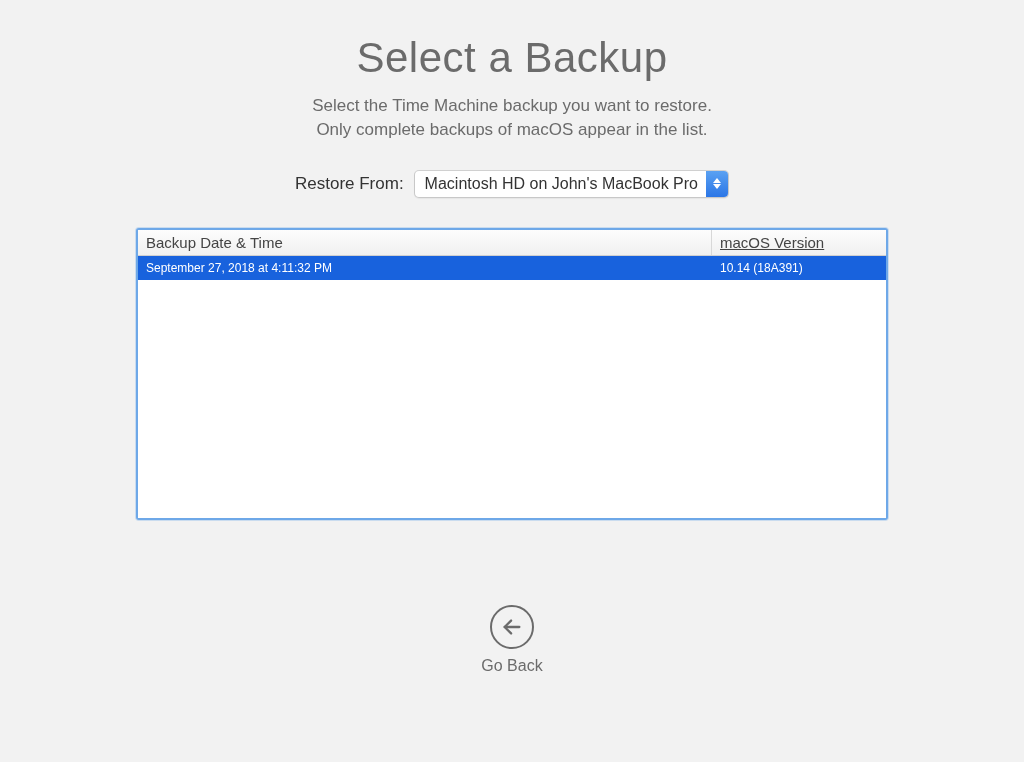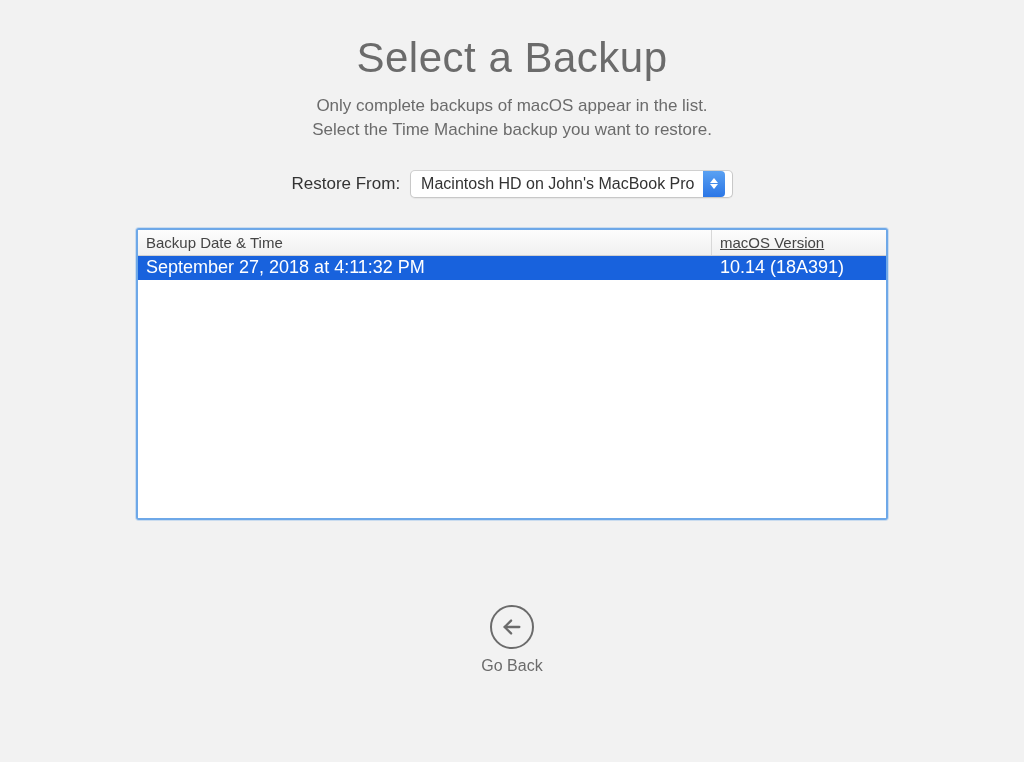--- a/index.html
+++ b/index.html
@@ -51,21 +51,21 @@
     }
     
     .dropdown {
       display: inline-flex;
       align-items: center;
       background: #fff;
       border: 1px solid #c8c8c8;
       border-top-color: #d0d0d0;
       border-radius: 5px;
       height: 28px;
-      padding: 0 7px 0 10px;
+      padding: 0 0 0 10px;
       font-size: 16px;
       color: #333;
       cursor: pointer;
       box-shadow: 0 1px 1px rgba(0,0,0,0.05);
       position: relative;
     }
     
     .dropdown-text {
       padding-right: 8px;
     }
@@ -128,21 +128,21 @@
     
     .table-body {
       height: 262px;
       background: #fff;
     }
     
     .table-row {
       display: flex;
       height: 24px;
       align-items: center;
-      font-size: 18px;
+      font-size: 12px;
       cursor: pointer;
     }
     
     .table-row.selected {
       background: #1862dd;
       color: #fff;
     }
     
     .table-row .cell-date {
       flex: 1;
@@ -196,22 +196,22 @@
       font-size: 16px;
       color: #6b6b6b;
     }
   </style>
 </head>
 <body>
 
 <h1 class="title">Select a Backup</h1>
 
 <div class="subtitle">
+  <div>Select the Time Machine backup you want to restore.</div>
   <div>Only complete backups of macOS appear in the list.</div>
-  <div>Select the Time Machine backup you want to restore.</div>
 </div>
 
 <div class="restore-row">
   <span class="restore-label">Restore From:</span>
   <div class="dropdown">
     <span class="dropdown-text">Macintosh HD on John's MacBook Pro</span>
     <span class="dropdown-arrows">
       <svg viewBox="0 0 8 5">
           <path d="M0 5 L4 0 L8 5 Z"></path>
         </svg>

